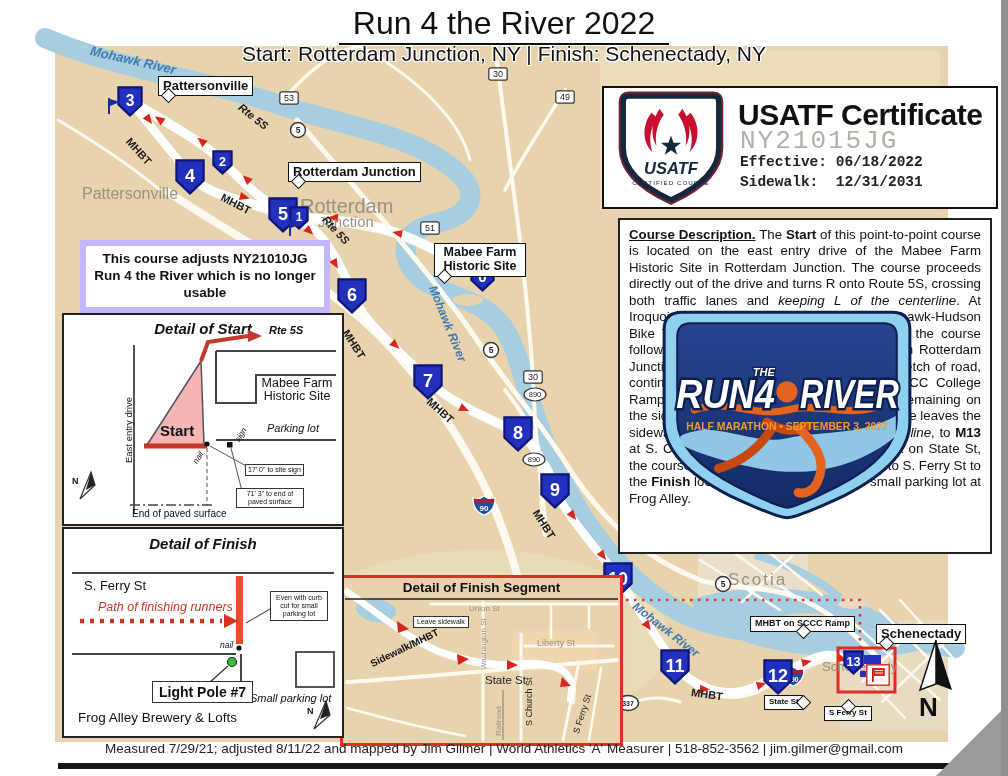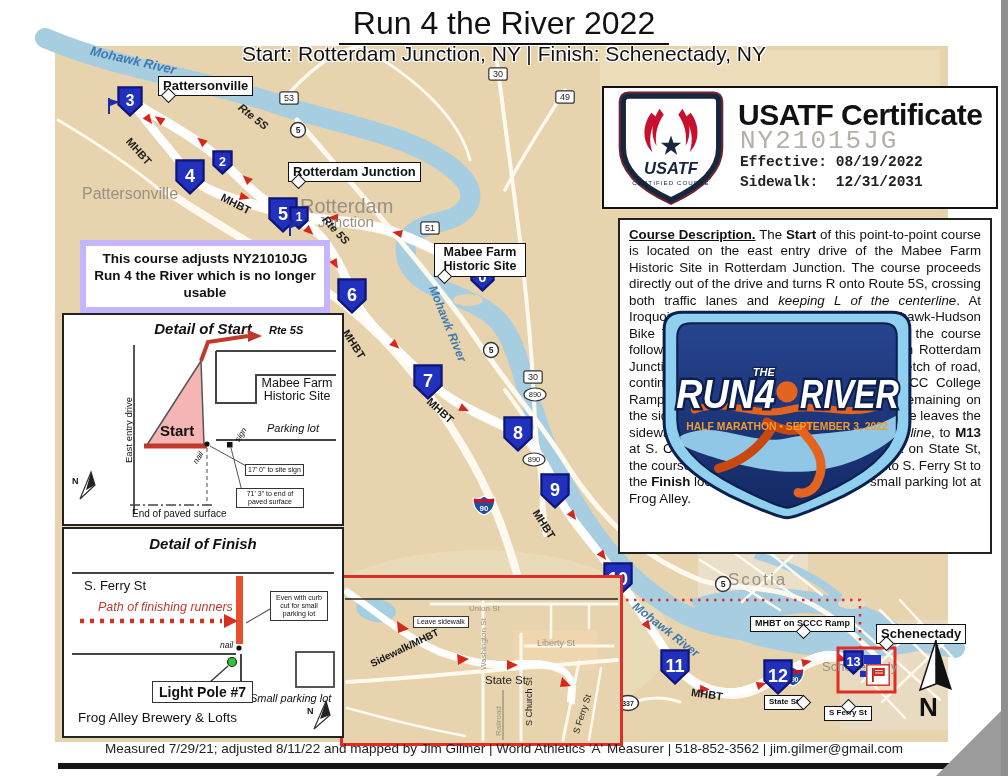--- a/index.html
+++ b/index.html
@@ -308,21 +308,21 @@
       <path d="M74,22 C83,34 83,50 73,60 C77,48 75,36 68,27 Z"></path>
     </g>
     <path d="M55,44 L57.4,51 L64.8,51 L58.8,55.4 L61,62.4 L55,58.2 L49,62.4 L51.2,55.4 L45.2,51 L52.6,51 Z" fill="#15263f"></path>
     <text x="55" y="81" text-anchor="middle" font-size="16" font-weight="bold" font-style="italic" fill="#15263f">USATF</text>
     <text x="55" y="92" text-anchor="middle" font-size="6" letter-spacing="1" fill="#15263f">CERTIFIED COURSE</text>
   </svg>
   <div class="cert-title">USATF Certificate</div>
   <div class="cert-num">NY21015JG</div>
   <div class="cert-row" style="top:66px">
     <span>Effective:</span>
-    <span>08/19/2022</span>
+    <span>06/18/2022</span>
   </div>
   <div class="cert-row" style="top:86px">
     <span>Sidewalk:</span>&nbsp;
     <span>12/31/2031</span>
   </div>
 </div>
 
 <div class="wbox desc">
   <span id="desc-body"><b class="u">Course Description.</b><span> The </span><b>Start</b><span> of this point-to-point course is located on the east entry drive of the Mabee Farm Historic Site in Rotterdam Junction. The course proceeds directly out of the drive and turns R onto Route 5S, crossing both traffic lanes and </span><i>keeping L of the centerline</i><span>. At Iroquois St the course turns L onto the Mohawk-Hudson Bike Trail (MHBT) and, after the turnaround, the course follows the MHBT alongside Route 5S through Rotterdam Junction. At Rynex Creek it crosses a brief stretch of road, continuing on the MHBT to </span><b>M12</b><span>. At the SCCC College Ramp the course turns L onto the sidewalk, remaining on the sidewalk to Washington St, where the course leaves the sidewalk onto State St, </span><i>keeping L of the centerline</i><span>, to </span><b>M13</b><span> at S. Church St. Continuing for another block on State St, the course turns R across all traffic lanes onto S. Ferry St to the </span><b>Finish</b><span> located at the curb cut for the small parking lot at Frog Alley.</span></span>
 </div>
@@ -437,20 +437,21 @@
     </g>
     <g fill="#d8271a">
       <polygon points="58,48 58,48 58,48"></polygon>
       <polygon points="54,43 66,51 55,55"></polygon>
       <polygon points="114,76 126,81 115,87"></polygon>
       <polygon points="164,82 175,87 164,92"></polygon>
       <polygon points="219,99 228,108 217,109"></polygon>
     </g>
     <line x1="2" y1="21" x2="275" y2="21" stroke="#222" stroke-width="1.6"></line>
   </svg>
+  <div class="lbl" style="left:0;right:0;top:3px;text-align:center;font-size:13.5px;font-weight:600;position:absolute;">Detail of Finish Segment</div>
   <div class="lbl" style="left:126px;top:27px;font-size:8px;color:#9a9083;">Union St</div>
   <div class="lbl" style="left:137px;top:92px;font-size:8px;color:#9a9083;transform:rotate(-90deg);">Washington St</div>
   <div class="lbl" style="left:194px;top:61px;font-size:9px;color:#9a9083;">Liberty St</div>
   <div class="lbl" style="left:142px;top:96px;font-size:11.5px;color:#222;">State St</div>
   <div class="lbl" style="left:182px;top:148px;font-size:9px;color:#222;transform:rotate(-90deg);">S Church St</div>
   <div class="lbl" style="left:152px;top:158px;font-size:8px;color:#9a9083;transform:rotate(-90deg);">Railroad</div>
   <div class="lbl" style="left:229px;top:154px;font-size:9px;color:#222;transform:rotate(-72deg);">S Ferry St</div>
   <div class="lbl bd" style="left:26px;top:82px;font-size:10px;color:#111;transform:rotate(-26deg);">Sidewalk/MHBT</div>
   <div class="small-call" style="left:70px;top:38px;font-size:7px;padding:1px 3px;">Leave sidewalk</div>
 </div>

